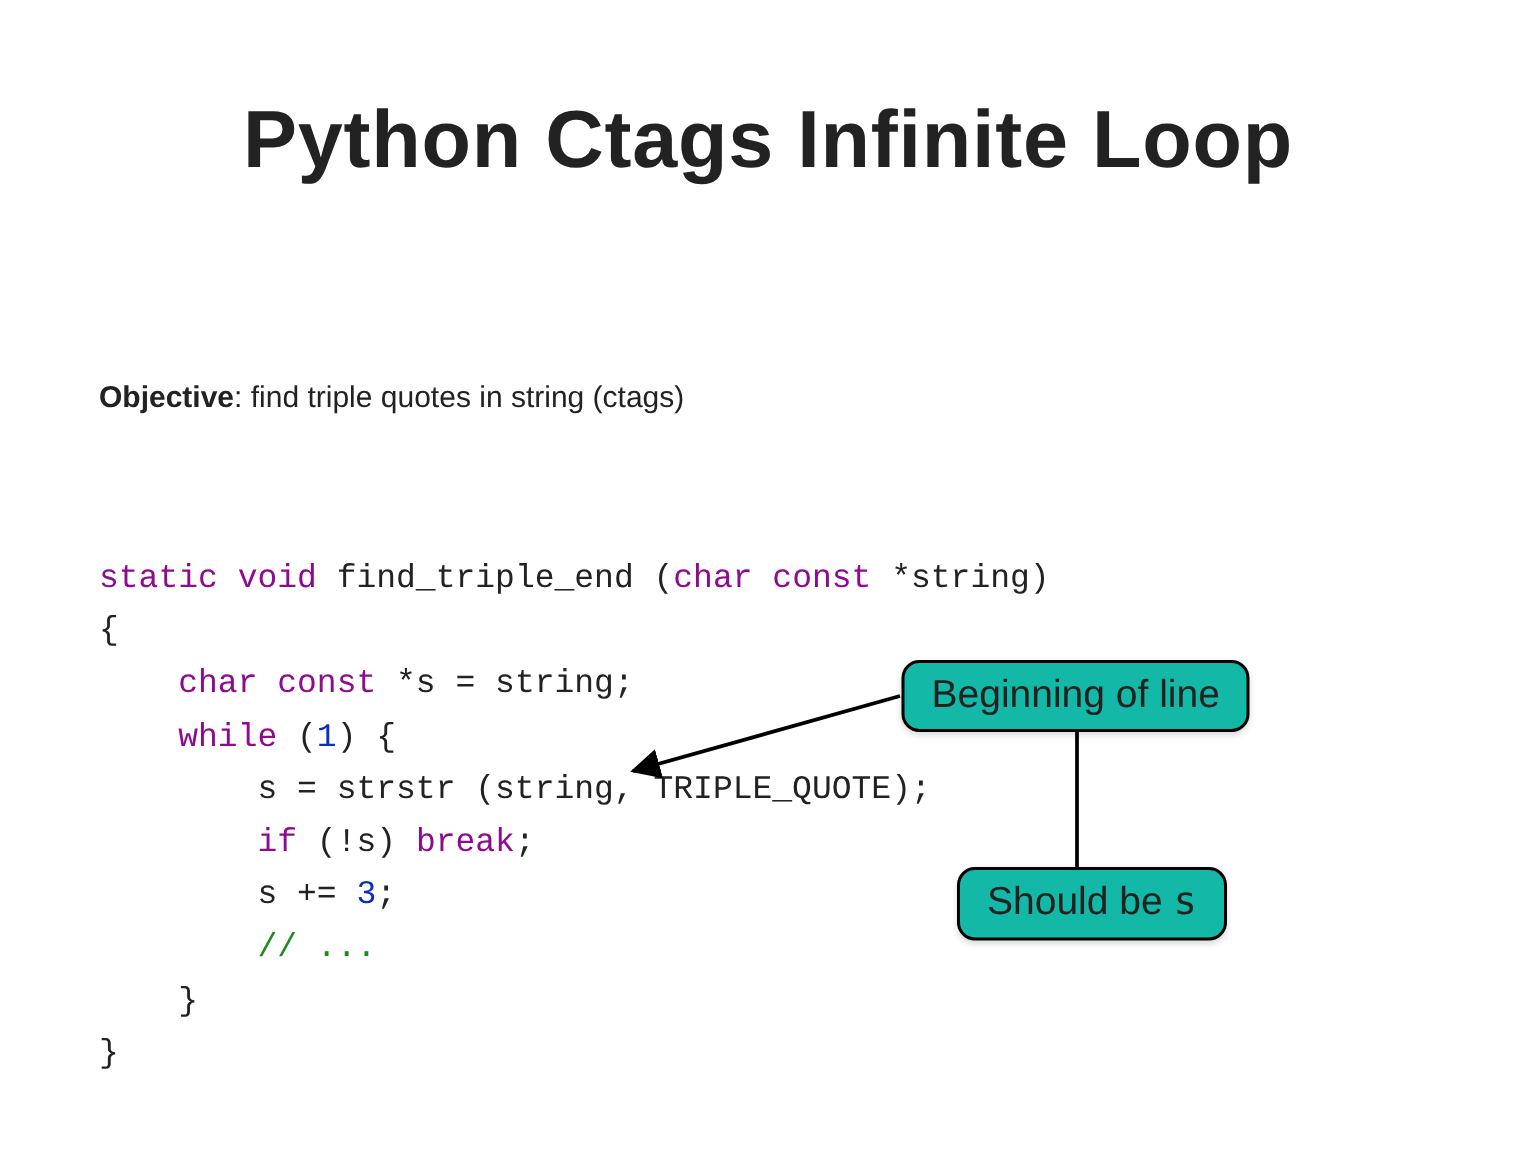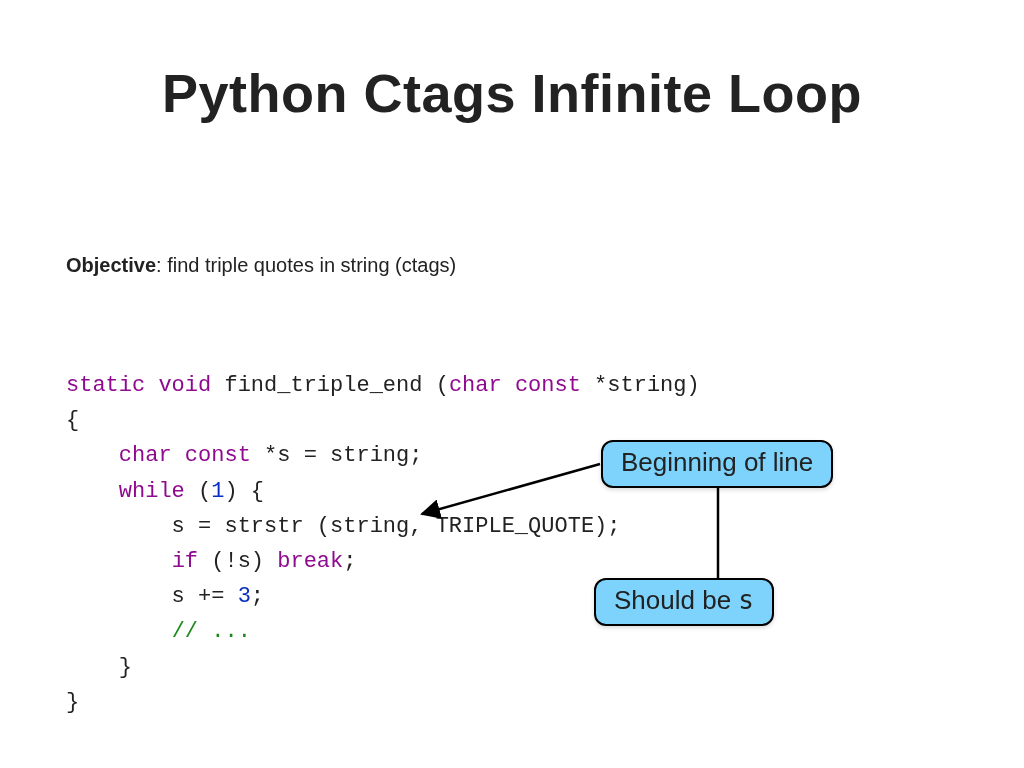--- a/index.html
+++ b/index.html
@@ -4,21 +4,21 @@
 <style>
 html,body{margin:0;padding:0;width:1024px;height:768px;background:#fff;font-family:"Gill Sans","Gill Sans MT","Helvetica Neue",Helvetica,Arial,sans-serif;color:#222;overflow:hidden}
 .slide{position:relative;width:1024px;height:768px;box-sizing:border-box}
 .title{position:absolute;top:62px;left:0;width:1024px;text-align:center;font-weight:700;font-size:54px;letter-spacing:.5px}
 .objective{position:absolute;top:254px;left:66px;font-size:20px}
 .objective b{font-weight:700}
 .code{position:absolute;top:368px;left:66px;font-family:Liberation Mono, monospace;font-size:22px;line-height:1.60;white-space:pre}
 .kw{color:#8e0a8e}
 .num{color:#0a2ec2}
 .cm{color:#1e8a1e}
-.callout{position:absolute;background:#7dd3fc;border:2.5px solid #000;border-radius:12px;padding:6px 18px 8px;font-size:26px;line-height:1.15;box-shadow:0 2px 4px rgba(0,0,0,.15)}
+.callout{position:absolute;background:#14b8a6;border:2.5px solid #000;border-radius:12px;padding:6px 18px 8px;font-size:26px;line-height:1.15;box-shadow:0 2px 4px rgba(0,0,0,.15)}
 .callout .mono{font-family:Menlo,Consolas,"DejaVu Sans Mono",monospace}
 svg.annot{position:absolute;top:0;left:0;width:1024px;height:768px;pointer-events:none}
 </style>
 </head>
 <body>
 
 <div class="slide">
 
   <div class="title">Python Ctags Infinite Loop</div>
 
@@ -44,17 +44,17 @@
       </marker>
     </defs>
     <line x1="600" y1="464" x2="422" y2="514" stroke="#000" stroke-width="2.5" marker-end="url(#ah)"></line>
     <line x1="718" y1="488" x2="718" y2="578" stroke="#000" stroke-width="2.5"></line>
   </svg>
 
   <div class="callout" style="top:440px;left:601px">
     <span>Beginning of line</span>
   </div>
 
-  <div class="callout" style="top:578px;left:594px">
+  <div class="callout" style="top:578px;left:638px">
     <span>Should be </span><span class="mono">s</span>
   </div>
 
 </div>
 
 </body></html>

